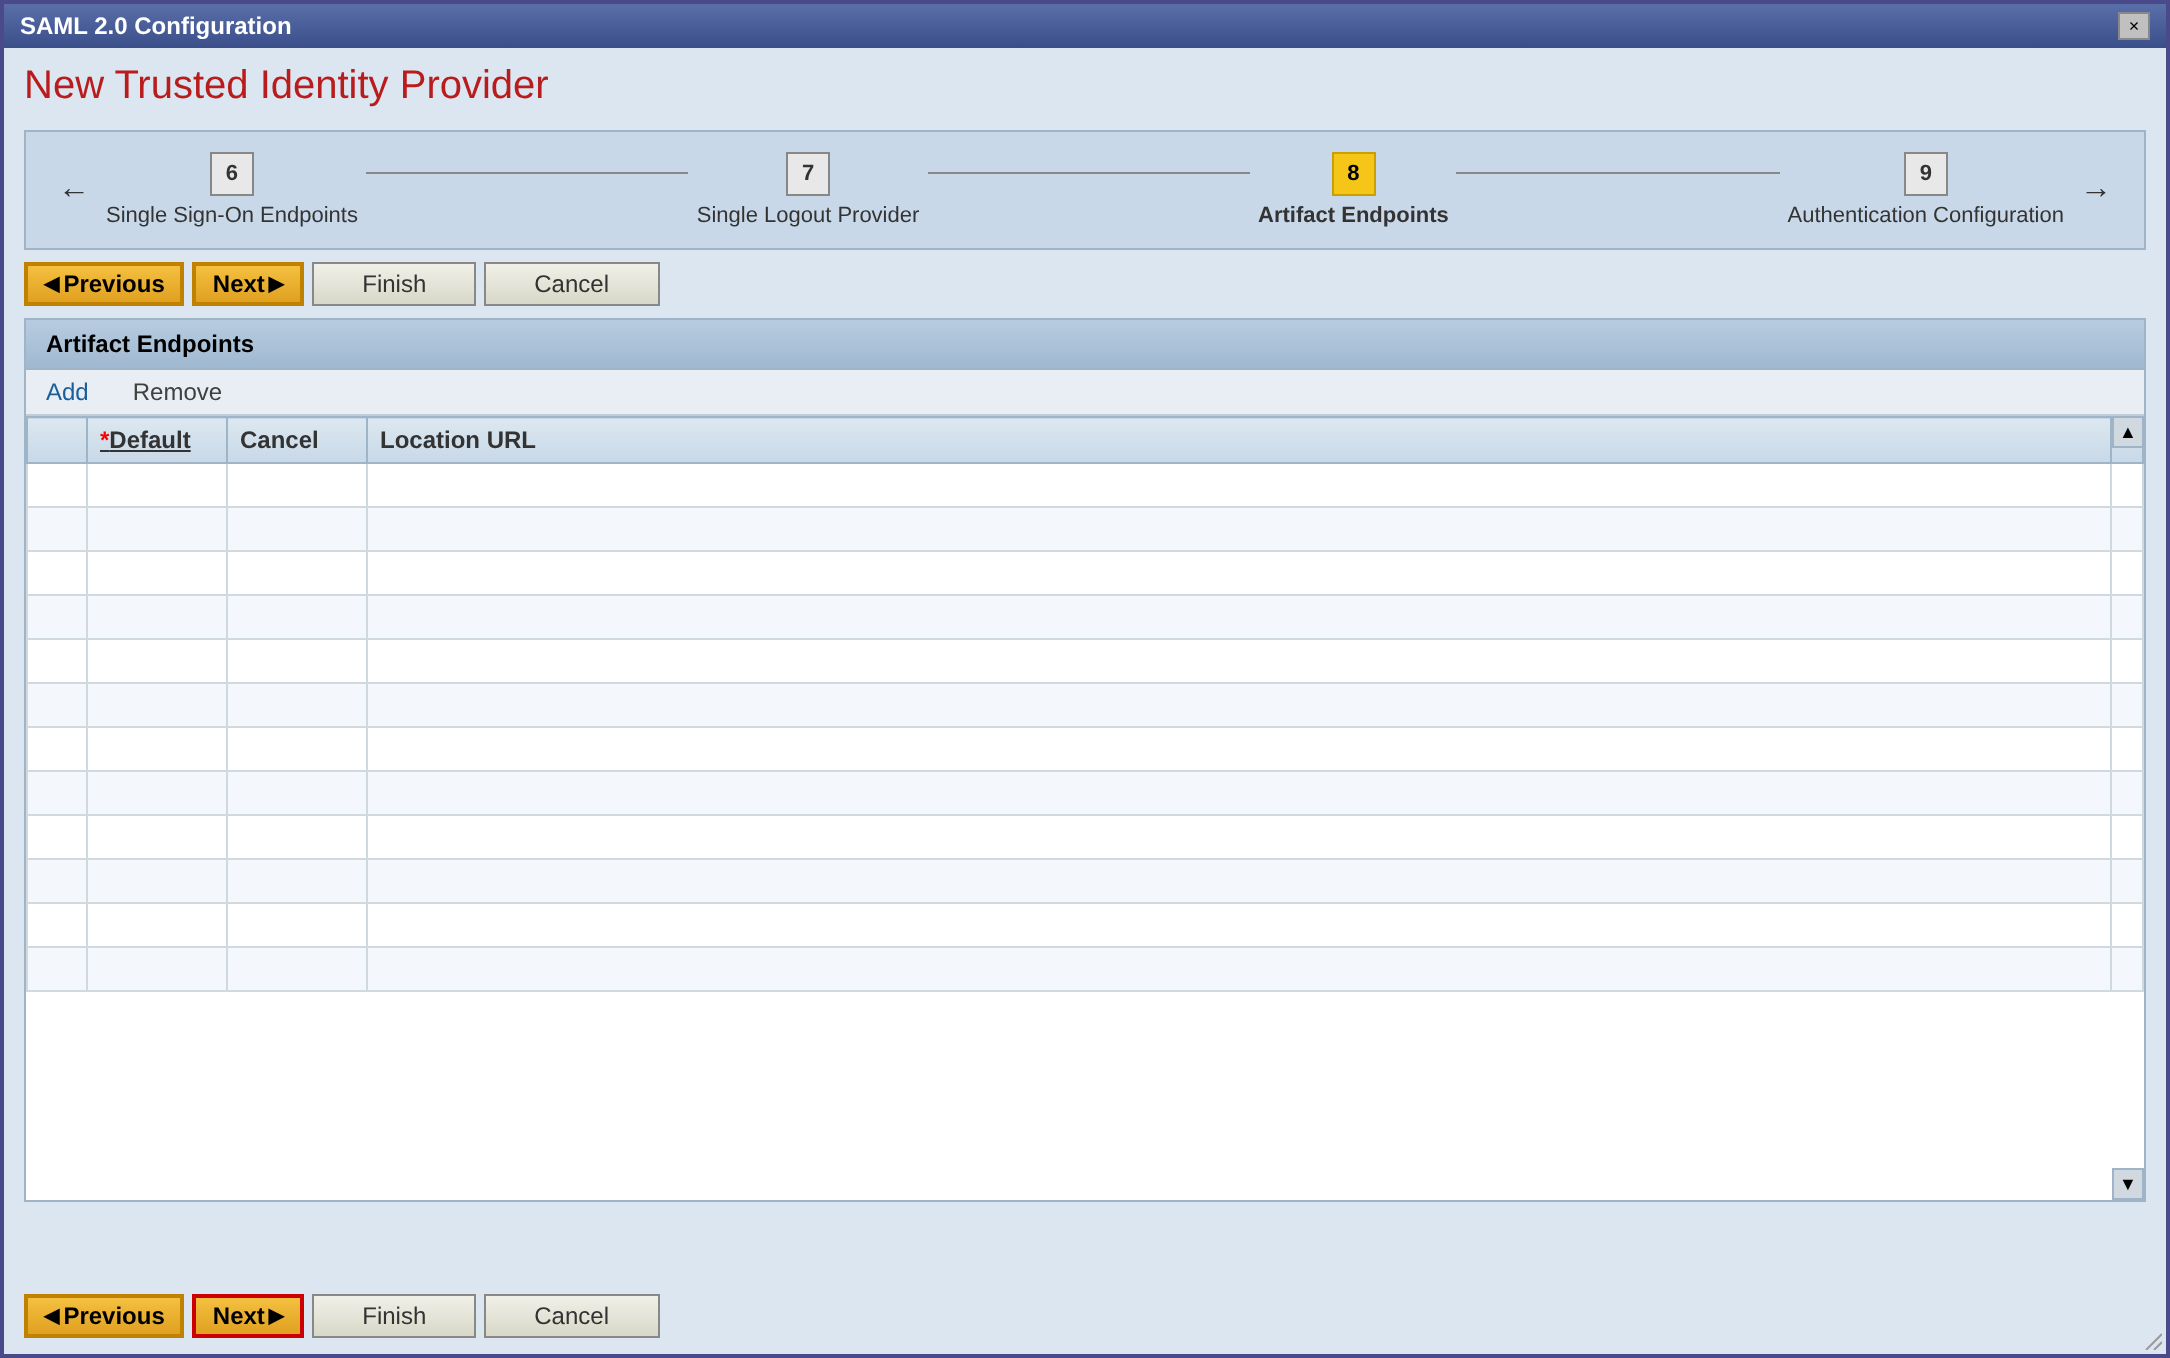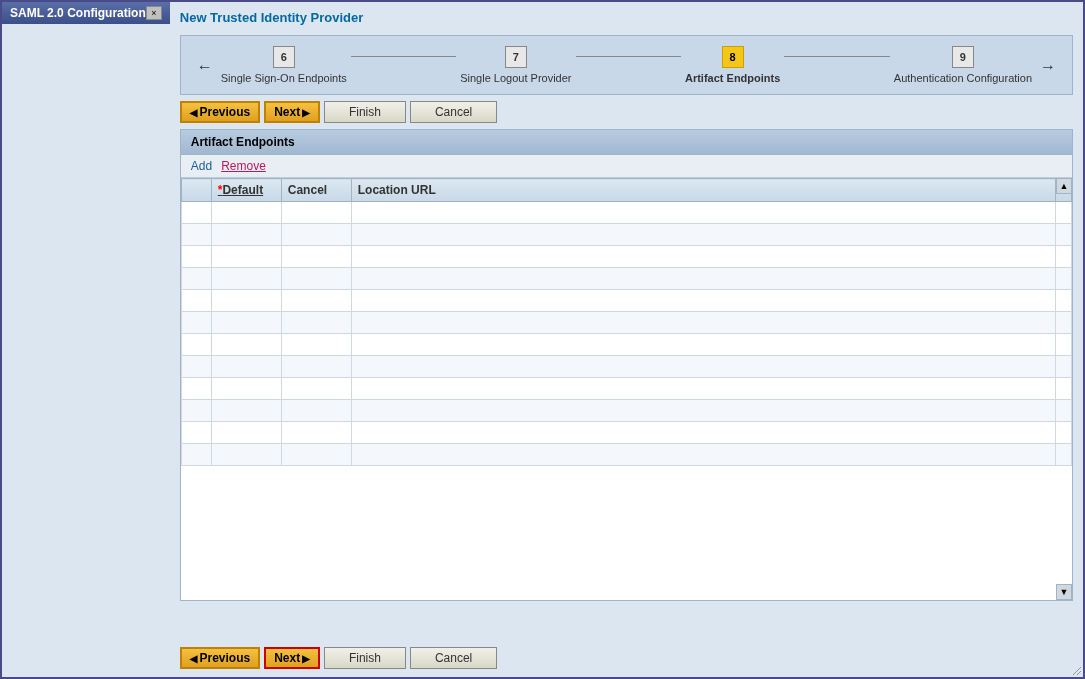--- a/index.html
+++ b/index.html
@@ -10,21 +10,21 @@
       width: 1085px;
       height: 679px;
       overflow: hidden;
     }
 
     .window {
       width: 1085px;
       height: 679px;
       border: 2px solid #4a4a8a;
       display: flex;
-      flex-direction: row;
+      flex-direction: column;
       background: #dce6f0;
     }
 
     .title-bar {
       background: linear-gradient(to bottom, #5a6eaa, #3a4e8a);
       color: white;
       padding: 4px 8px;
       font-size: 12px;
       font-weight: bold;
       display: flex;
@@ -54,23 +54,23 @@
     .content-area {
       flex: 1;
       background: #dce6f0;
       padding: 8px 10px;
       display: flex;
       flex-direction: column;
       gap: 6px;
     }
 
     .page-title {
-      font-size: 13px;
-      font-weight: bold;
-      color: #0369a1;
+      font-size: 20px;
+      font-weight: normal;
+      color: #b91c1c;
       margin-bottom: 4px;
     }
 
     
     .wizard-steps {
       background: #c8d8e8;
       border: 1px solid #a0b4c8;
       padding: 8px 16px;
       display: flex;
       align-items: center;
@@ -189,40 +189,39 @@
     .table-section-title {
       background: linear-gradient(to bottom, #b8cce0, #a0b8d0);
       padding: 5px 10px;
       font-weight: bold;
       font-size: 12px;
       border-bottom: 1px solid #a0b4c8;
     }
 
     .table-toolbar {
       display: flex;
-      gap: 9px;
+      gap: 22px;
       padding: 4px 10px;
       background: #e8eef4;
       border-bottom: 1px solid #c0ccd8;
     }
 
     .table-toolbar-btn {
       font-size: 12px;
       color: #1a5e9a;
       cursor: pointer;
       background: none;
       border: none;
       padding: 0;
       text-decoration: none;
     }
 
     .table-toolbar-btn.disabled {
-      color: #be185d;
+      color: #404040;
       cursor: default;
-      text-decoration: underline;
     }
 
     .table-wrapper {
       flex: 1;
       overflow: hidden;
       position: relative;
     }
 
     table {
       width: 100%;

